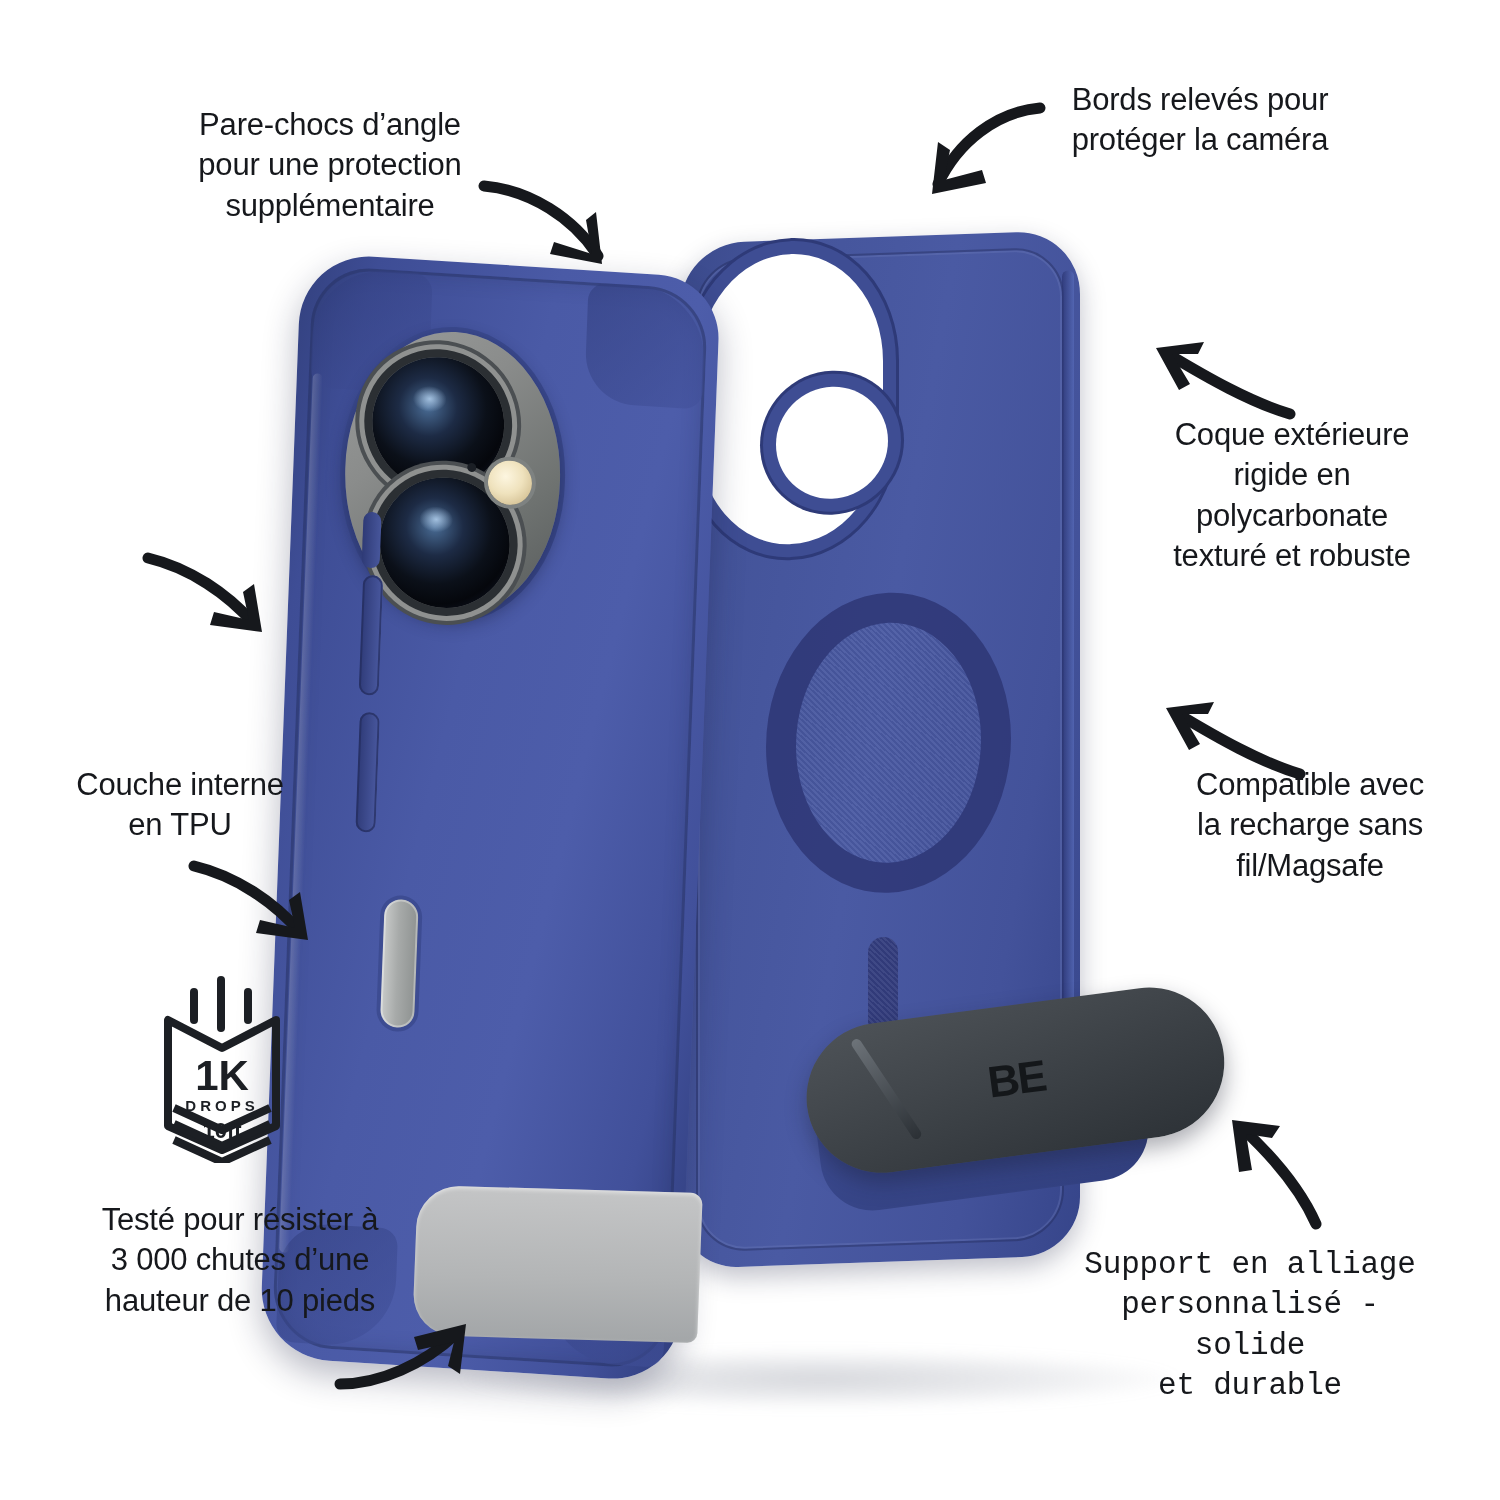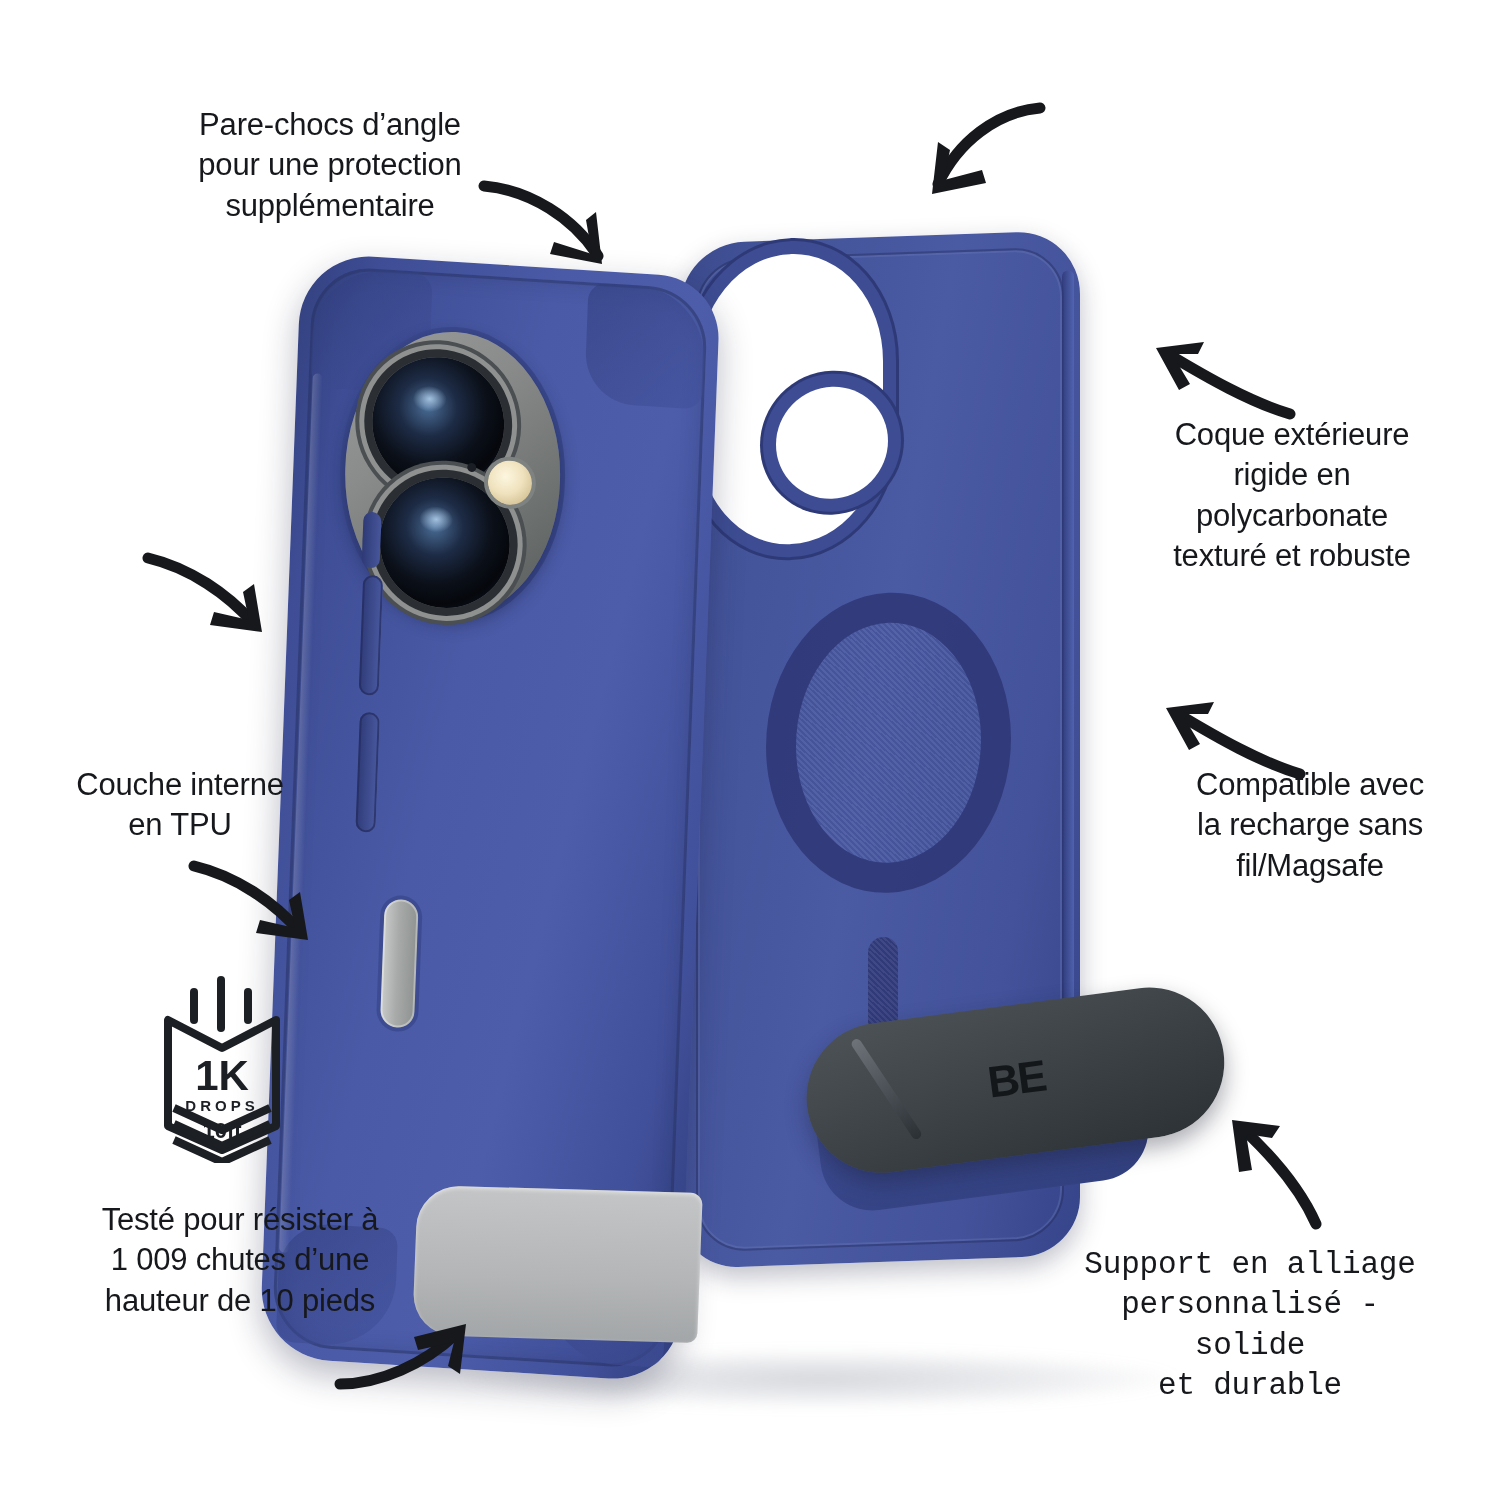--- a/index.html
+++ b/index.html
@@ -265,31 +265,33 @@
       <div class="ks-body">
         <div class="ks-hinge"></div>
         <div class="ks-logo">BE</div>
       </div>
     </div>
   </div>
 
   <div class="callout c-corner">Pare-chocs d’angle
 pour une protection
 supplémentaire</div>
+  <div class="callout c-camera">Bords relevés pour
+protéger la caméra</div>
   <div class="callout c-shell">Coque extérieure
 rigide en
 polycarbonate
 texturé et robuste</div>
   <div class="callout c-tpu">Couche interne
 en TPU</div>
   <div class="callout c-magsafe">Compatible avec
 la recharge sans
 fil/Magsafe</div>
   <div class="callout c-drop">Testé pour résister à
-1 009 chutes d’une
+3 000 chutes d’une
 hauteur de 10 pieds</div>
   <div class="callout c-stand">Support en alliage
 personnalisé - solide
 et durable</div>
 
   <div class="arrow" style="left:478px;top:168px;">
     <svg width="170" height="120" viewBox="0 0 170 120">
       <path d="M6 18 C 52 22, 96 50, 120 88" stroke="#16181c" stroke-width="11" fill="none" stroke-linecap="round"></path>
       <path d="M124 96 L 118 44 L 108 52 L 114 86 L 76 74 L 72 86 Z" fill="#16181c"></path>
     </svg>

